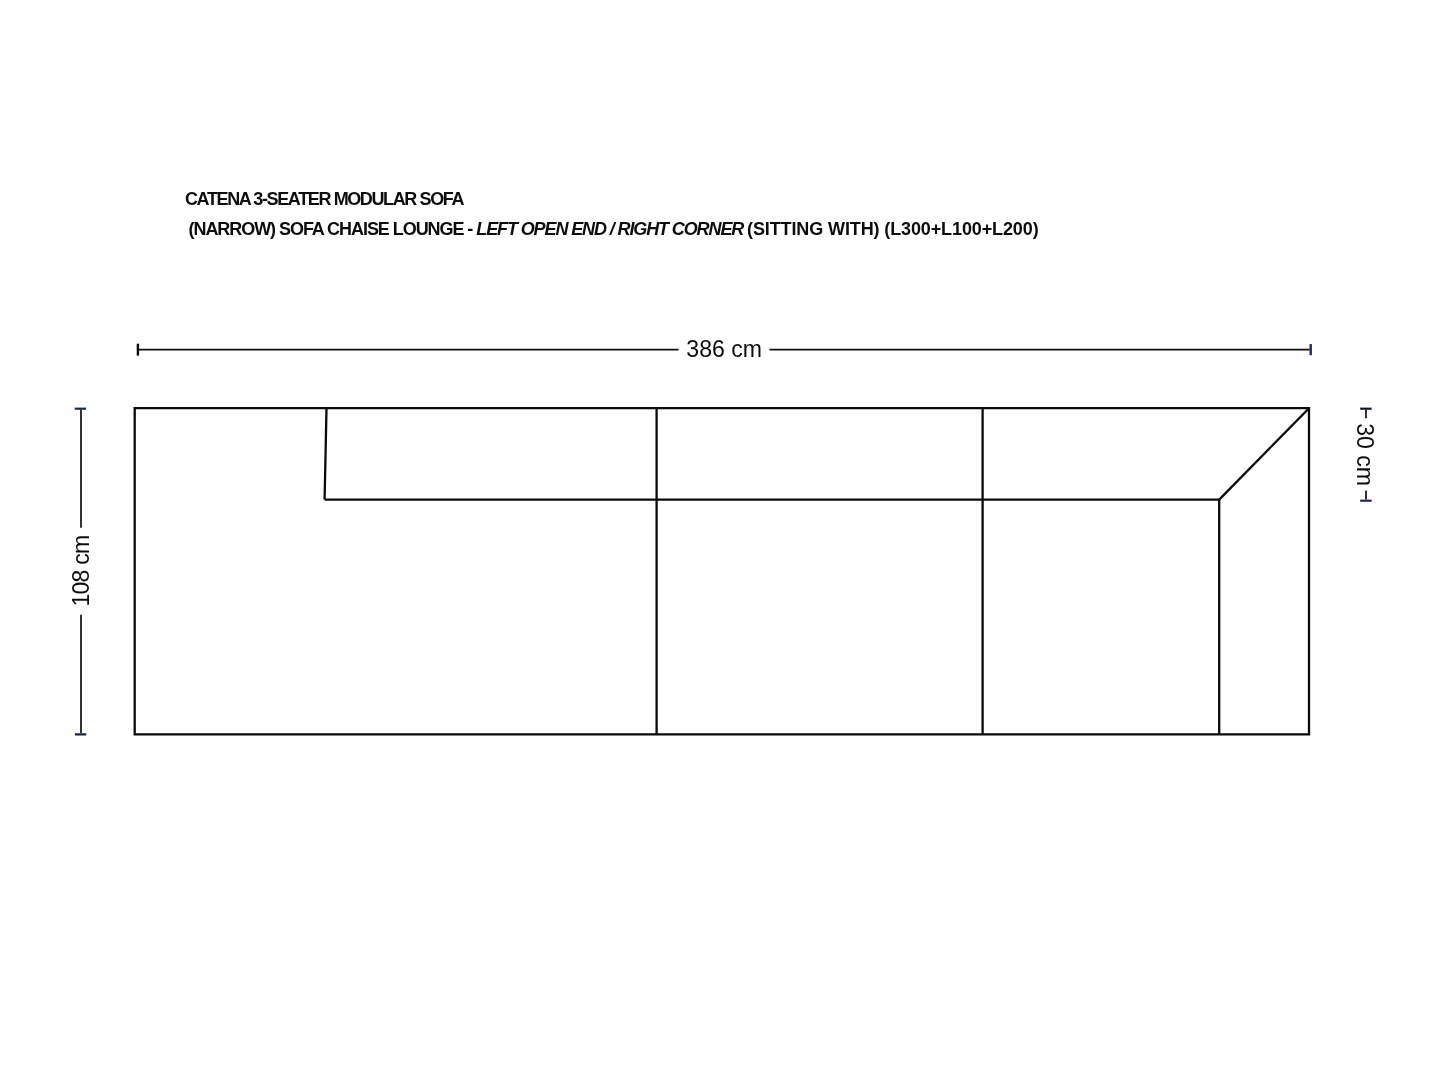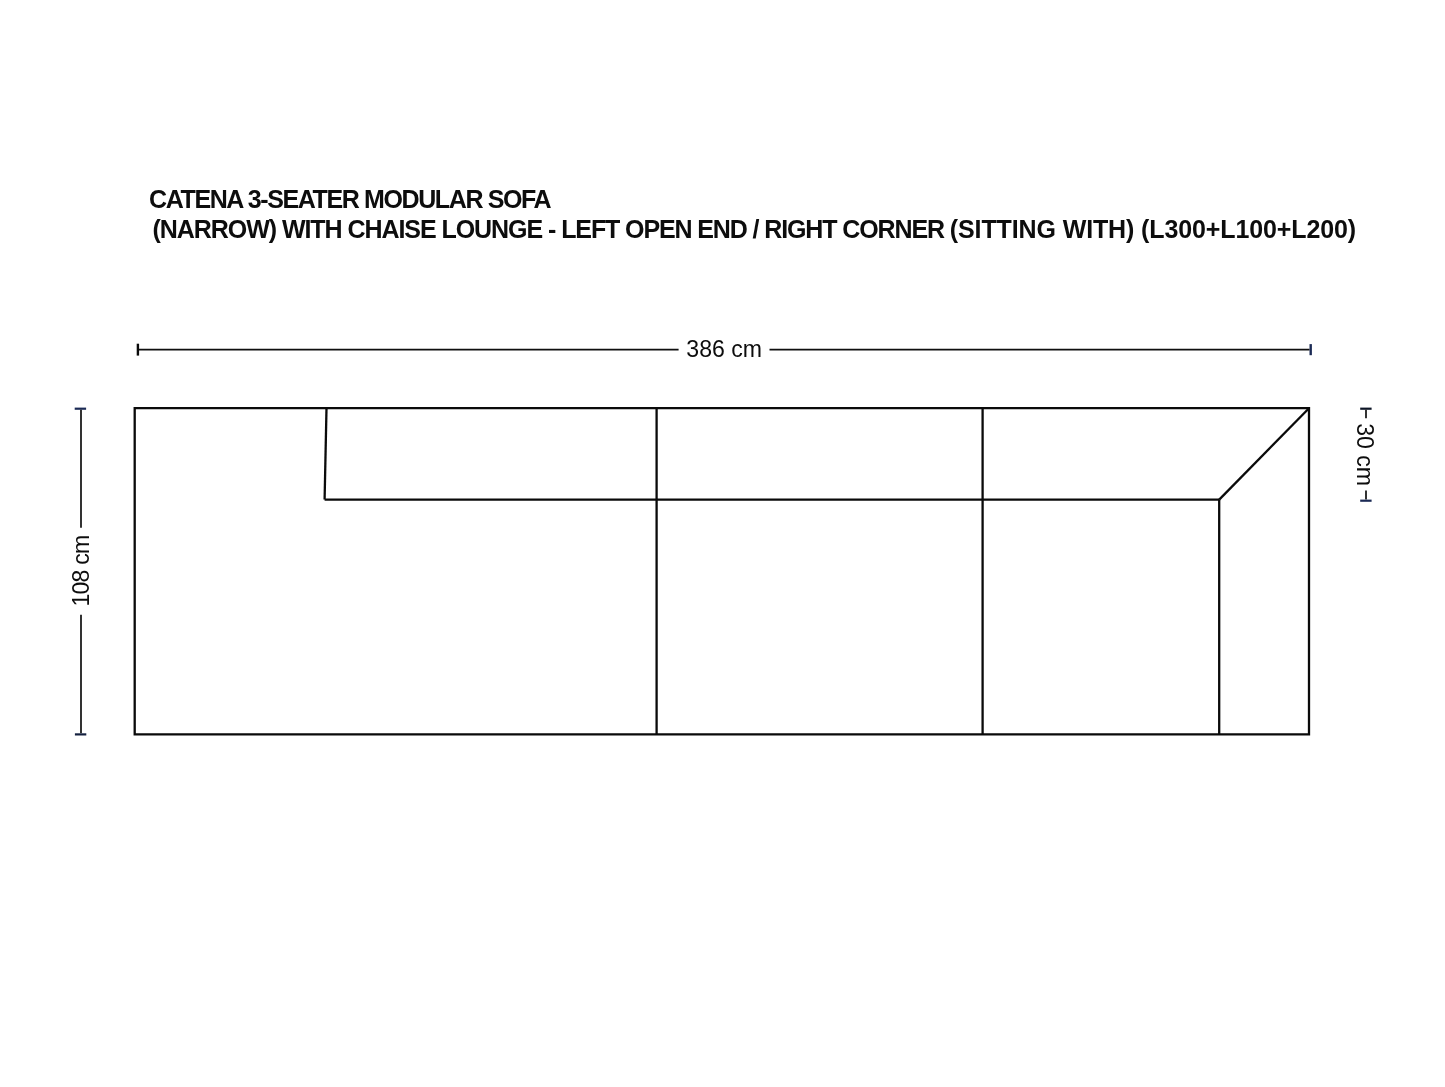--- a/index.html
+++ b/index.html
@@ -1,32 +1,32 @@
 <!DOCTYPE html>
 <html><head>
 <meta charset="utf-8">
 <style>
   html,body{margin:0;padding:0;background:#ffffff;}
   #page{position:relative;width:1445px;height:1087px;background:#ffffff;overflow:hidden;
         font-family:"Liberation Sans", sans-serif;}
-  .t{position:absolute;font-weight:bold;font-size:25px;line-height:29.9px;
-     color:#0d0d0d;white-space:pre;}
+  .t{position:absolute;font-weight:bold;font-size:18px;line-height:29.9px;
+     color:#0d0d0d;white-space:pre;margin-left:36px;}
   #t1{left:149px;top:184.9px;letter-spacing:-1.378px;}
   #t2{left:152.5px;top:214.8px;}
   #s1{letter-spacing:-1.052px;}
-  #s2a{letter-spacing:-1.111px;}
+  #s2a{letter-spacing:-1.111px;font-style:italic;}
   #s2b{letter-spacing:-0.117px;}
 </style>
 </head>
 <body>
 <div id="page">
 
   <div class="t" id="t1">CATENA 3-SEATER MODULAR SOFA</div>
 
-  <div class="t" id="t2"><span id="s1">(NARROW) WITH CHAISE LOUNGE - </span><span id="s2a">LEFT OPEN END / RIGHT CORNER </span><span id="s2b">(SITTING WITH) (L300+L100+L200)</span></div>
+  <div class="t" id="t2"><span id="s1">(NARROW) SOFA CHAISE LOUNGE - </span><span id="s2a">LEFT OPEN END / RIGHT CORNER </span><span id="s2b">(SITTING WITH) (L300+L100+L200)</span></div>
 
   <svg width="1445" height="1087" viewBox="0 0 1445 1087" style="position:absolute;left:0;top:0;" fill="none" stroke-linecap="butt">
 
     <line x1="137.9" y1="343.7" x2="137.9" y2="355.6" stroke="#0a0a0a" stroke-width="2.4"></line>
 
     <line x1="139" y1="349.7" x2="678.6" y2="349.7" stroke="#0f0f0f" stroke-width="1.7"></line>
 
     <text x="724.2" y="356.5" font-size="23.1" fill="#0d0d0d" text-anchor="middle" stroke="none">386 cm</text>
 
     <line x1="769.5" y1="349.7" x2="1309.6" y2="349.7" stroke="#0f0f0f" stroke-width="1.7"></line>

